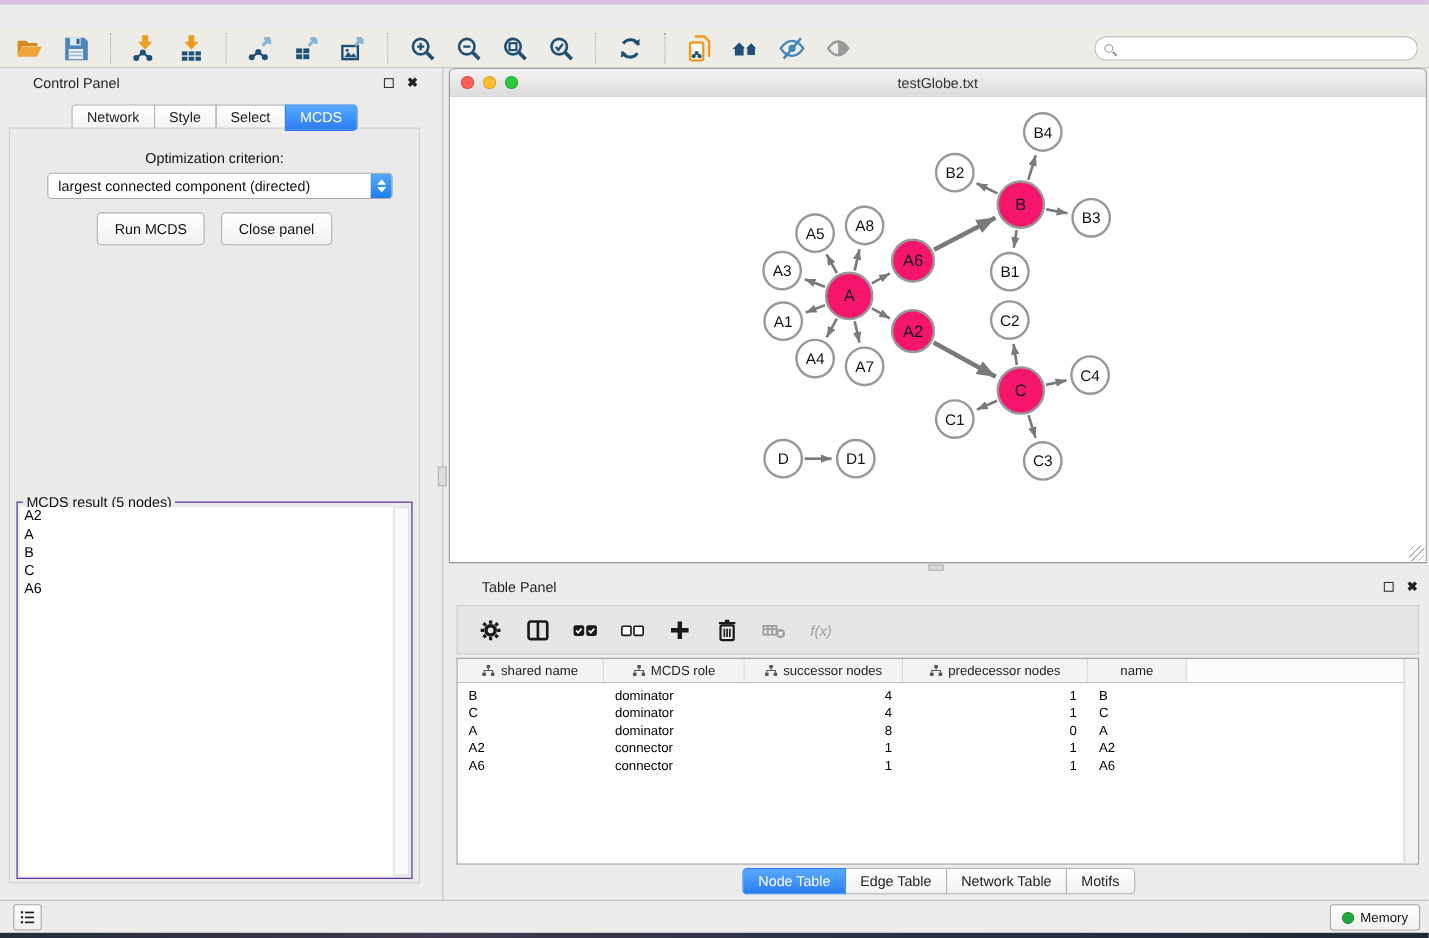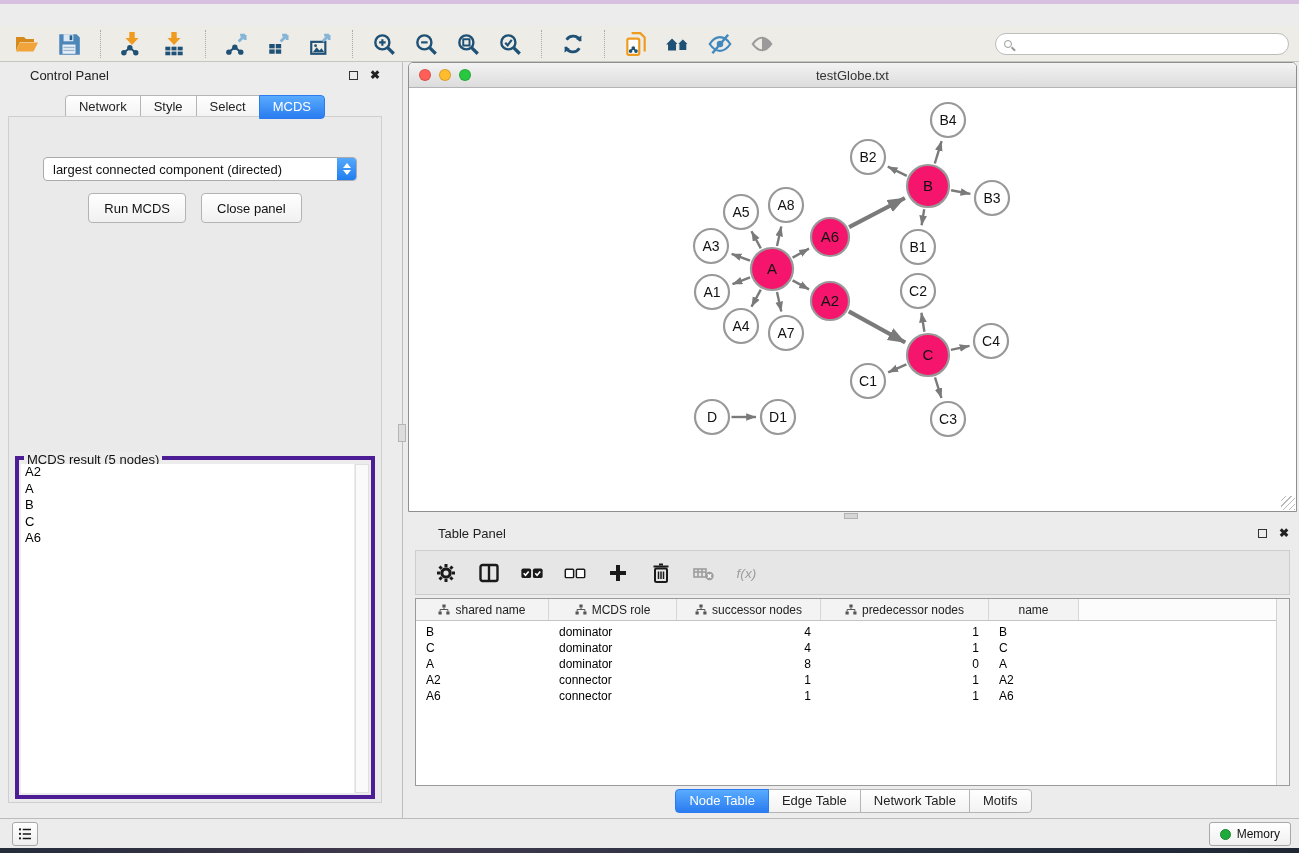--- a/index.html
+++ b/index.html
@@ -50,21 +50,21 @@
   .dropdown { position:absolute; top:40px; left:34px; width:314px; height:24px; background:#fff;
     border:1px solid #ababab; border-radius:4px; display:flex; align-items:center; }
   .dropdown-value { flex:1; padding-left:9px; font-size:13px; color:#111; white-space:nowrap; overflow:hidden; }
   .dropdown-stepper { width:19px; height:22px; border-radius:0 3px 3px 0;
     background:linear-gradient(#55a8f9,#1f7ef0); display:flex; flex-direction:column; align-items:center; justify-content:center; gap:2px; }
   .chev-up { width:0; height:0; border-left:4px solid transparent; border-right:4px solid transparent; border-bottom:5px solid #fff; }
   .chev-dn { width:0; height:0; border-left:4px solid transparent; border-right:4px solid transparent; border-top:5px solid #fff; }
   .btn-row { position:absolute; top:76px; left:0; right:0; display:flex; justify-content:center; gap:15px; }
   .push-btn { border:1px solid #b3b3b3; border-radius:4px; background:linear-gradient(#ffffff,#f1f1f1);
     height:30px; padding:0 15px; font-size:13px; color:#111; font-family:"Liberation Sans",sans-serif; }
-  .groupbox { position:absolute; left:6px; right:6px; top:339px; bottom:3px; border:4px solid #4c1d95; background:#ececec; }
+  .groupbox { position:absolute; left:6px; right:6px; top:339px; bottom:3px; border:1px solid #4c1d95; background:#ececec; }
   .groupbox-title { position:absolute; top:-8px; left:5px; background:#ececec; padding:0 3px; font-size:13px; color:#111; }
   .mcds-list { position:absolute; left:2px; top:4px; right:17px; bottom:2px; background:#fff; overflow:hidden; }
   .list-item { font-size:13px; line-height:16.5px; padding-left:4px; color:#000; }
   .mcds-scroll { position:absolute; right:2px; top:4px; bottom:2px; width:14px; background:#fafafa; border:1px solid #e0e0e0; }
 
   
   .v-split { position:absolute; left:390px; top:0; width:18px; height:100%; }
   .v-split .line { position:absolute; left:12px; top:0; bottom:0; width:1px; background:#bdbdbd; }
   .v-split .handle { position:absolute; left:8px; top:362px; width:8px; height:18px; background:#dcdcdc; border:1px solid #b5b5b5; }
 
@@ -246,20 +246,21 @@
         <span class="float-box"></span>
         <span class="close-x">✖</span>
       </div>
       <div class="tabbar cp-tabs" id="control-tabs">
           <div class="tab">Network</div>
           <div class="tab">Style</div>
           <div class="tab">Select</div>
           <div class="tab active">MCDS</div>
         </div>
       <div class="cp-content">
+        <div class="opt-label">Optimization criterion:</div>
         <div class="dropdown">
           <span class="dropdown-value">largest connected component (directed)</span>
           <span class="dropdown-stepper">
             <span class="chev-up"></span>
               <span class="chev-dn"></span>
           </span>
         </div>
         <div class="btn-row">
           <button class="push-btn">Run MCDS</button>
           <button class="push-btn">Close panel</button>

